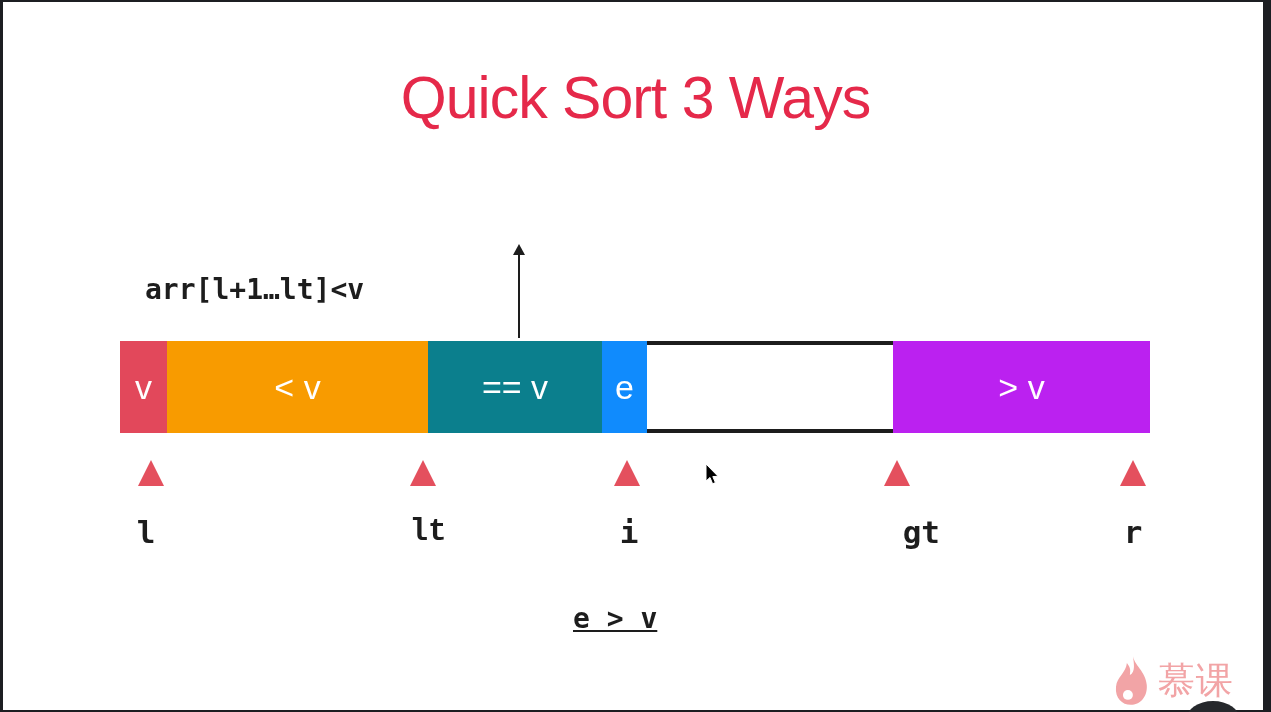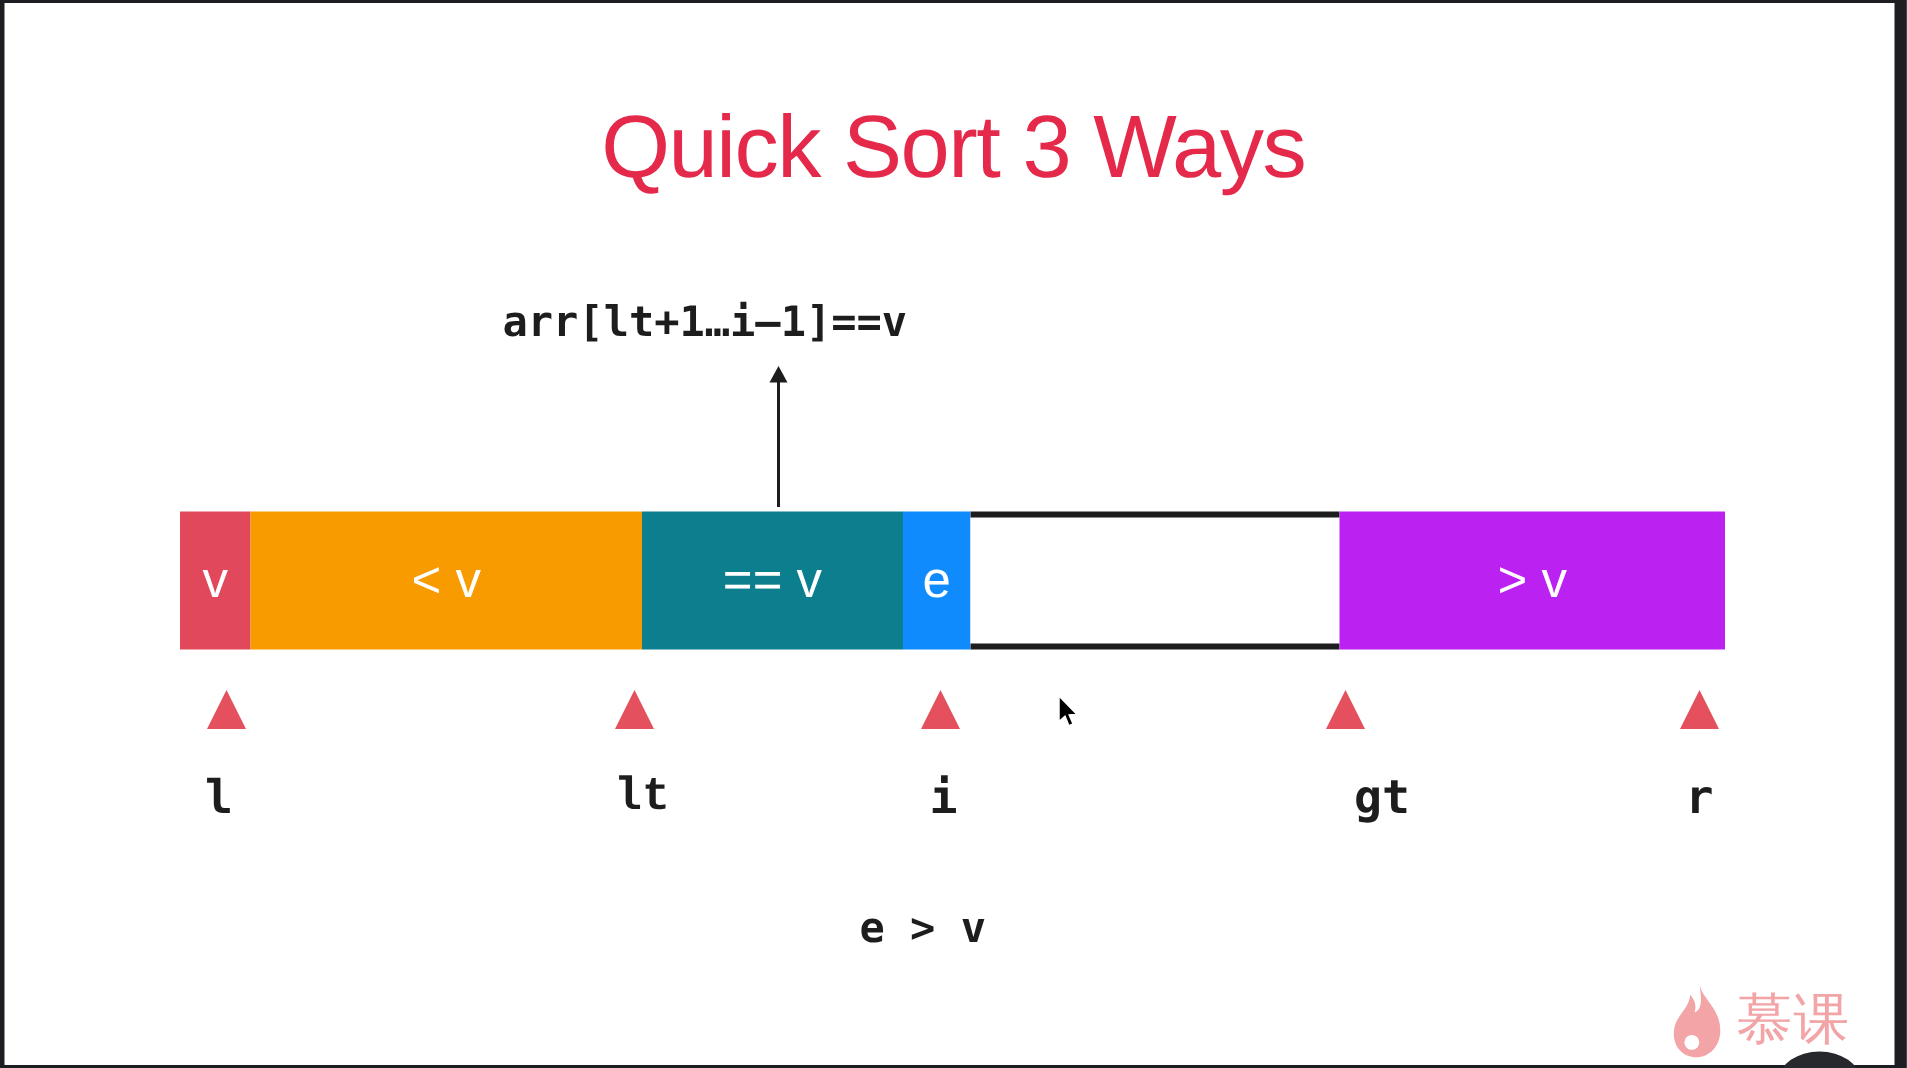--- a/index.html
+++ b/index.html
@@ -19,21 +19,21 @@
   }
   .mono {
     position:absolute;
     font-family:"DejaVu Sans Mono", monospace;
     font-weight:bold; font-size:28px; color:#1d1d1d;
     white-space:pre;
   }
   .anno-equal   { left:335px; top:198px; }
   .anno-less    { left:145px; top:273px; }
   .anno-greater { right:119px; top:273px; text-align:right; }
-  .formula-e    { left:573px; top:602px; }
+  .formula-e    { left:573px; top:602px;text-decoration:underline; }
 
   .arrow-line {
     position:absolute; left:518px; top:254px; width:2px; height:84px;
     background:#1d1d1d;
   }
   .arrow-head {
     position:absolute; left:513px; top:244px; width:0; height:0;
     border-left:6px solid transparent; border-right:6px solid transparent;
     border-bottom:11px solid #1d1d1d;
   }
@@ -82,21 +82,21 @@
   }
 </style>
 </head>
 <body>
 
 <div class="stage">
   <div class="content"></div>
 
   <h1 class="page-title" style="color: rgb(229, 41, 74);">Quick Sort 3 Ways</h1>
 
-  <div class="mono anno-equal">arr[lt+1…i–1]==v</div>
+  <div class="mono anno-less">arr[l+1…lt]&lt;v</div>
 
   <div class="arrow-head"></div>
   <div class="arrow-line"></div>
 
   <div class="array-bar">
     <div class="seg seg-0" style="background: rgb(226, 72, 91); color: rgb(255, 255, 255);">
       <span>v</span>
     </div>
     <div class="seg seg-1" style="background: rgb(248, 155, 0); color: rgb(255, 255, 255);">
       <span>&lt; v</span>

